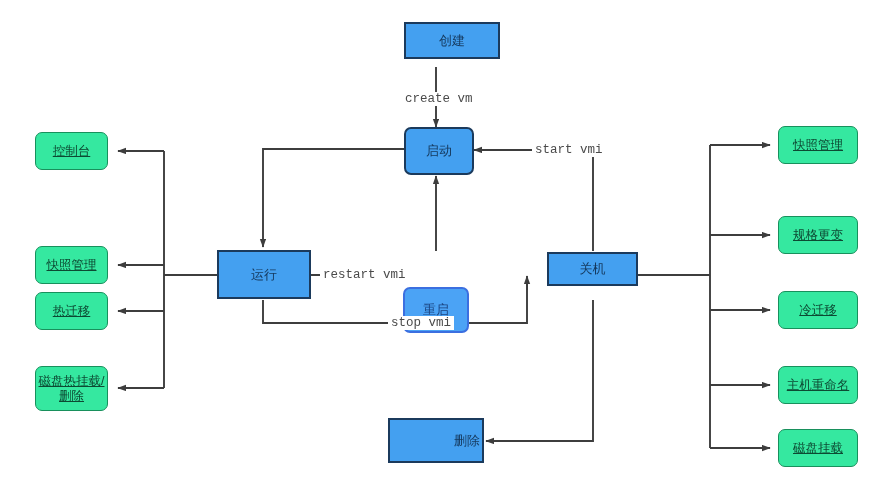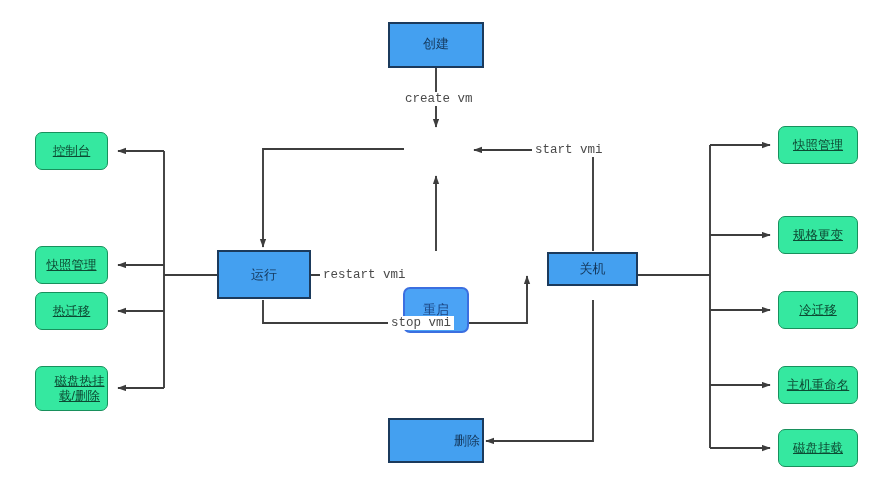--- a/index.html
+++ b/index.html
@@ -58,24 +58,27 @@
       <path d="M638,275 L710,275"></path>
       <path d="M710,145 L710,448"></path>
       <path d="M710,145 L770,145" marker-end="url(#ah)"></path>
       <path d="M710,235 L770,235" marker-end="url(#ah)"></path>
       <path d="M710,310 L770,310" marker-end="url(#ah)"></path>
       <path d="M710,385 L770,385" marker-end="url(#ah)"></path>
       <path d="M710,448 L770,448" marker-end="url(#ah)"></path>
     </g>
   </svg>
 
-  <div class="node blue" style="left:388px;top:22px;width:96px;height:46px;font-family:Liberation Mono, monospace;">
+  <div class="node blue" style="left:404px;top:22px;width:96px;height:37px;">
     <span class="lbl">创建</span>
   </div>
 
+  <div class="node blue blue-r" style="left:404px;top:127px;width:70px;height:48px;">
+    <span class="lbl">启动</span>
+  </div>
 
   <div class="node blue" style="left:217px;top:250px;width:94px;height:49px;">
     <span class="lbl">运行</span>
   </div>
 
   <div class="node blue-round" style="left:403px;top:251px;width:66px;height:46px;margin-top:36px;">
     <span class="lbl">重启</span>
   </div>
 
   <div class="node blue" style="left:547px;top:252px;width:91px;height:34px;">
@@ -88,21 +91,21 @@
 
   <div class="node green" style="left:35px;top:132px;width:73px;height:38px;">
     <span class="lbl">控制台</span>
   </div>
   <div class="node green" style="left:35px;top:246px;width:73px;height:38px;">
     <span class="lbl">快照管理</span>
   </div>
   <div class="node green" style="left:35px;top:292px;width:73px;height:38px;justify-content:flex-end;">
     <span class="lbl">热迁移</span>
   </div>
-  <div class="node green" style="left:35px;top:366px;width:73px;height:45px;padding-left:16px;">
+  <div class="node green" style="left:35px;top:366px;width:73px;height:45px;">
     <span class="lbl">磁盘热挂载/删除</span>
   </div>
 
   <div class="node green" style="left:778px;top:126px;width:80px;height:38px;">
     <span class="lbl">快照管理</span>
   </div>
   <div class="node green" style="left:778px;top:216px;width:80px;height:38px;">
     <span class="lbl">规格更变</span>
   </div>
   <div class="node green" style="left:778px;top:291px;width:80px;height:38px;">

